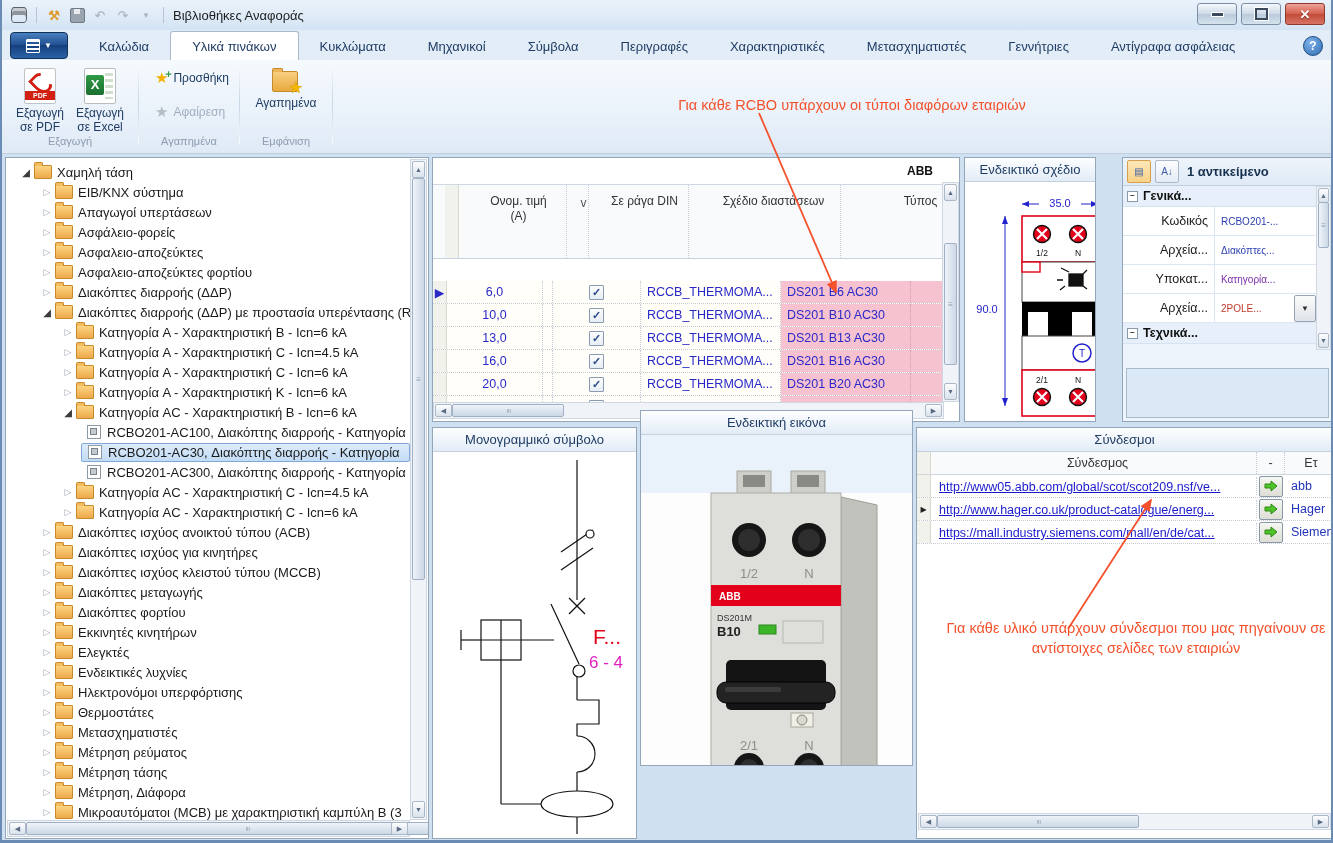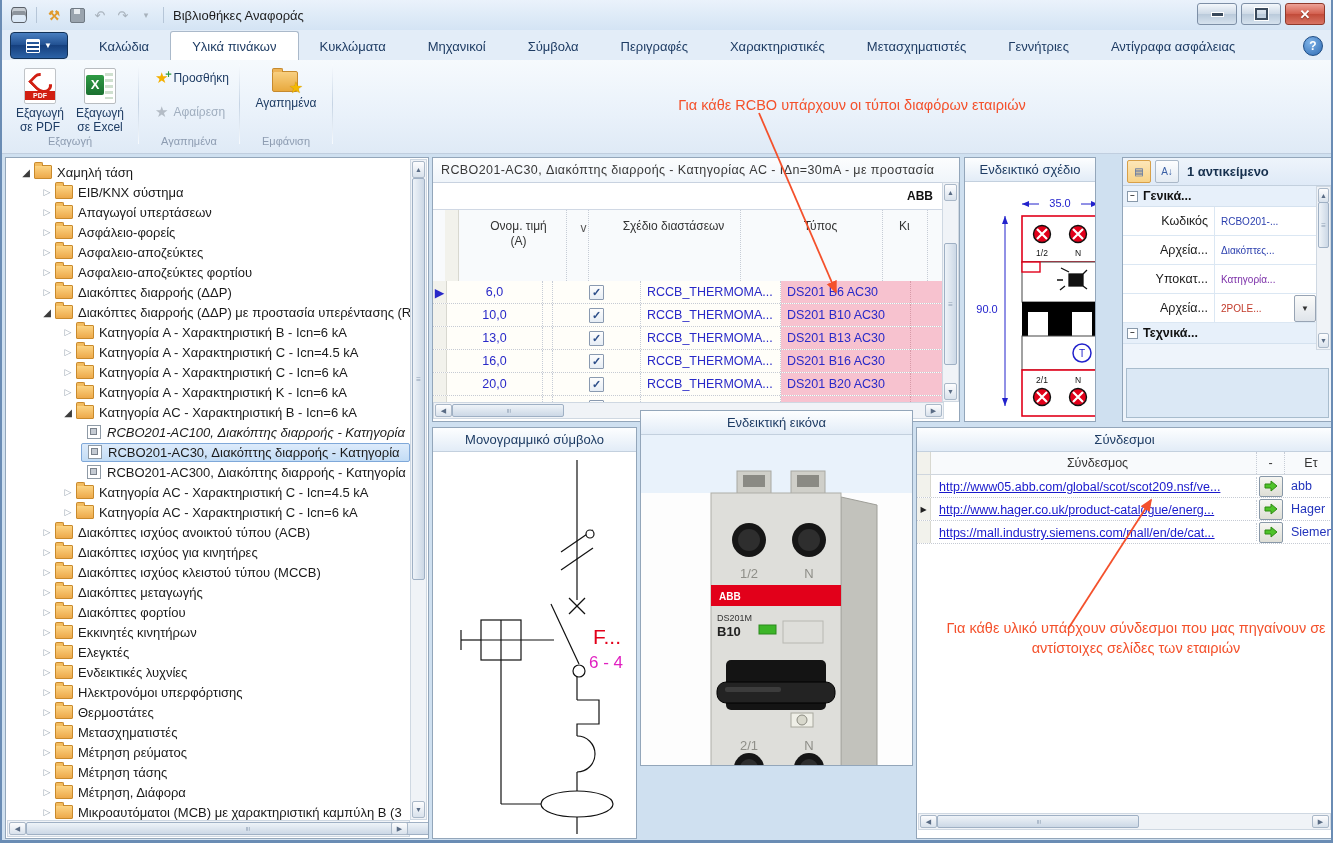--- a/index.html
+++ b/index.html
@@ -293,21 +293,21 @@
         <div class="trow" style="padding-left: 52px;">
           <span class="tarrow col">▷</span>
           <span class="ficon"></span>
           <span>Κατηγορία A - Χαρακτηριστική K - Icn=6 kA</span>
         </div>
         <div class="trow" style="padding-left: 52px;">
           <span class="tarrow exp">◢</span>
           <span class="ficon"></span>
           <span>Κατηγορία AC - Χαρακτηριστική B - Icn=6 kA</span>
         </div>
-        <div class="trow" style="padding-left: 73px; font-style: italic;">
+        <div class="trow" style="padding-left: 73px;">
           <span style="flex: 0 0 4px;"></span>
           <span class="picon"></span>
           <span>RCBO201-AC100, Διακόπτης διαρροής - Κατηγορία</span>
         </div>
         <div class="trow" style="padding-left: 73px;">
           <span class="tsel">
             <span style="flex: 0 0 4px;"></span>
             <span class="picon"></span>
             <span>RCBO201-AC30, Διακόπτης διαρροής - Κατηγορία</span>
           </span>
@@ -413,26 +413,26 @@
     <div class="sb-h" style="left:1px;right:18px;bottom:1px;">
       <div class="sb-btn" style="top:1px;bottom:1px;left:1px;width:15px;">◀</div>
       <div class="sb-thumb" style="top:1px;bottom:1px;left:18px;width:440px;">
           <span class="grip" style="transform:translate(-50%,-50%) rotate(90deg);">≡</span>
         </div>
       <div class="sb-btn" style="top:1px;bottom:1px;right:1px;width:15px;">▶</div>
     </div>
   </div>
 
   <div class="panel" id="grid-panel" style="left:430px;top:157px;width:528px;height:265px;">
-    <div class="gtitle">RCBO201-AC30,  Διακόπτης διαρροής - Κατηγορίας AC - IΔn=30mA - με προστασία</div>
     <div class="gband">ABB</div>
     <div class="ghead">
       <div class="gcell mkr" style="height:auto;"></div>
       <div class="gcell c-val" style="padding-left:18px;padding-right:18px;">Ονομ. τιμή (A)</div>
       <div class="gcell c-chk" style="padding-top:11px;color:#555;">v</div>
+      <div class="gcell c-din">Σε ράγα DIN</div>
       <div class="gcell c-drw">Σχέδιο διαστάσεων</div>
       <div class="gcell c-typ">Τύπος</div>
       <div class="gcell c-cod" style="text-align:left;padding-left:4px;">Κι</div>
     </div>
     <div class="g-rows" id="grid-rows" style="left:0;top:123px;width:511px;height:121px;">
         <div class="g-row">
           <div class="gcell mkr">▶</div>
           <div class="gcell c-val">6,0</div>
           <div class="gcell c-chk"></div>
           <div class="gcell c-din">

